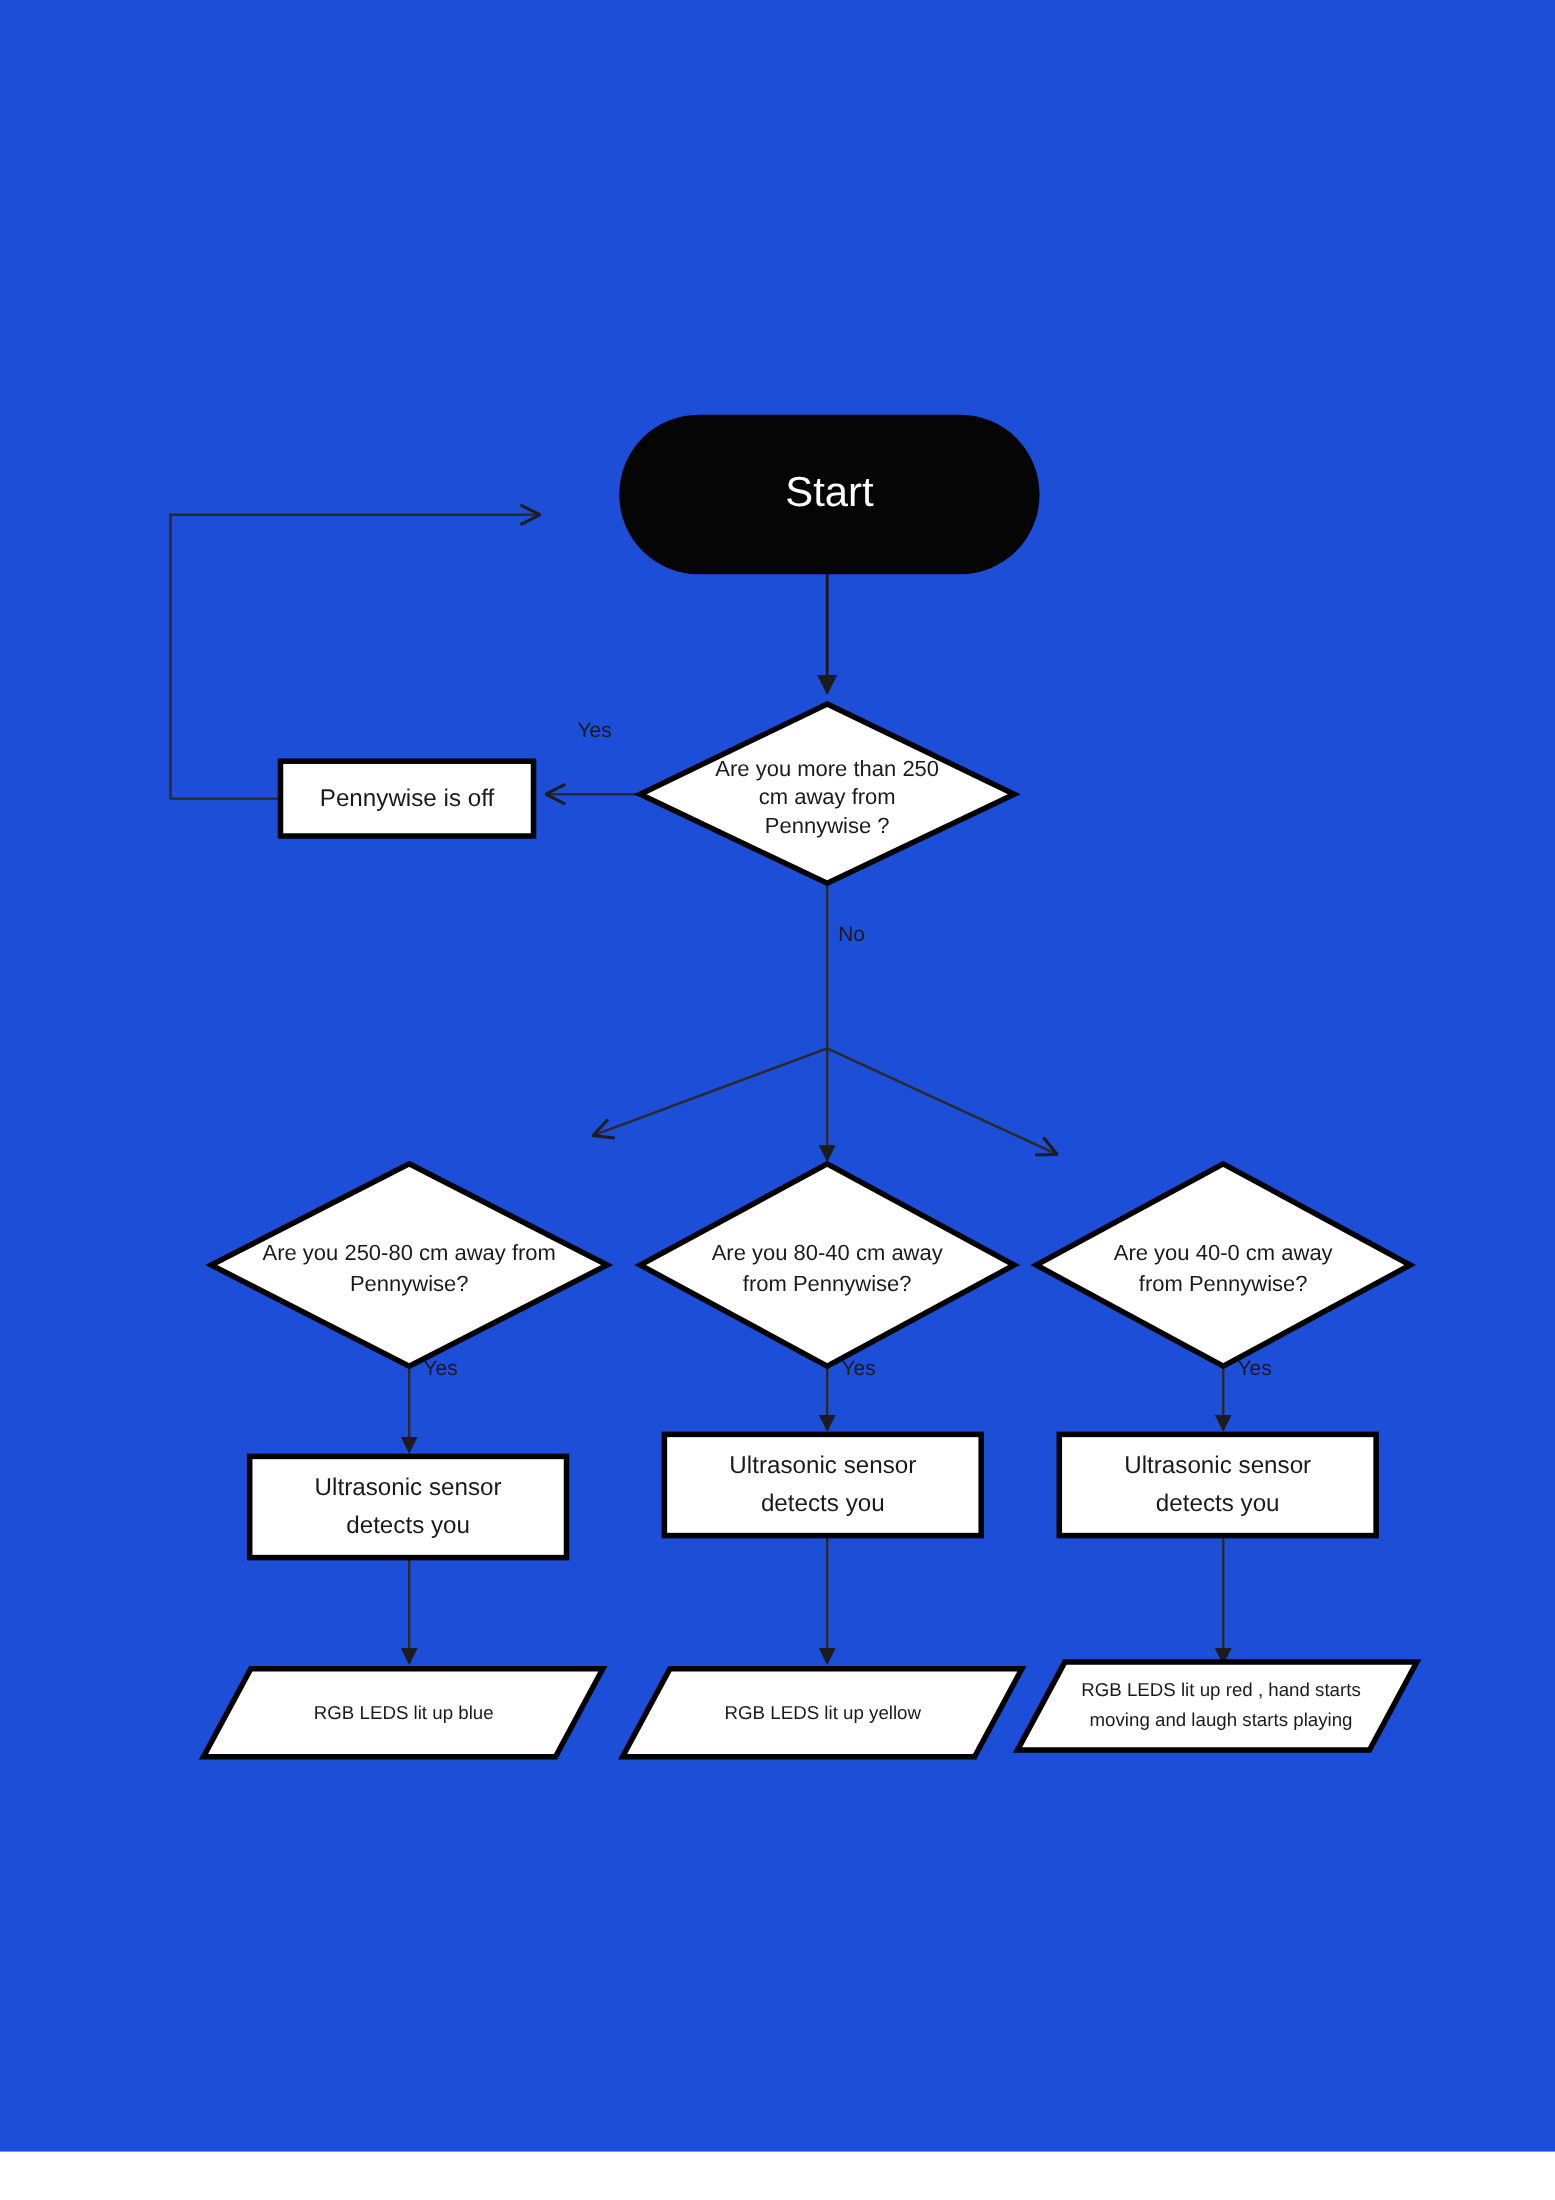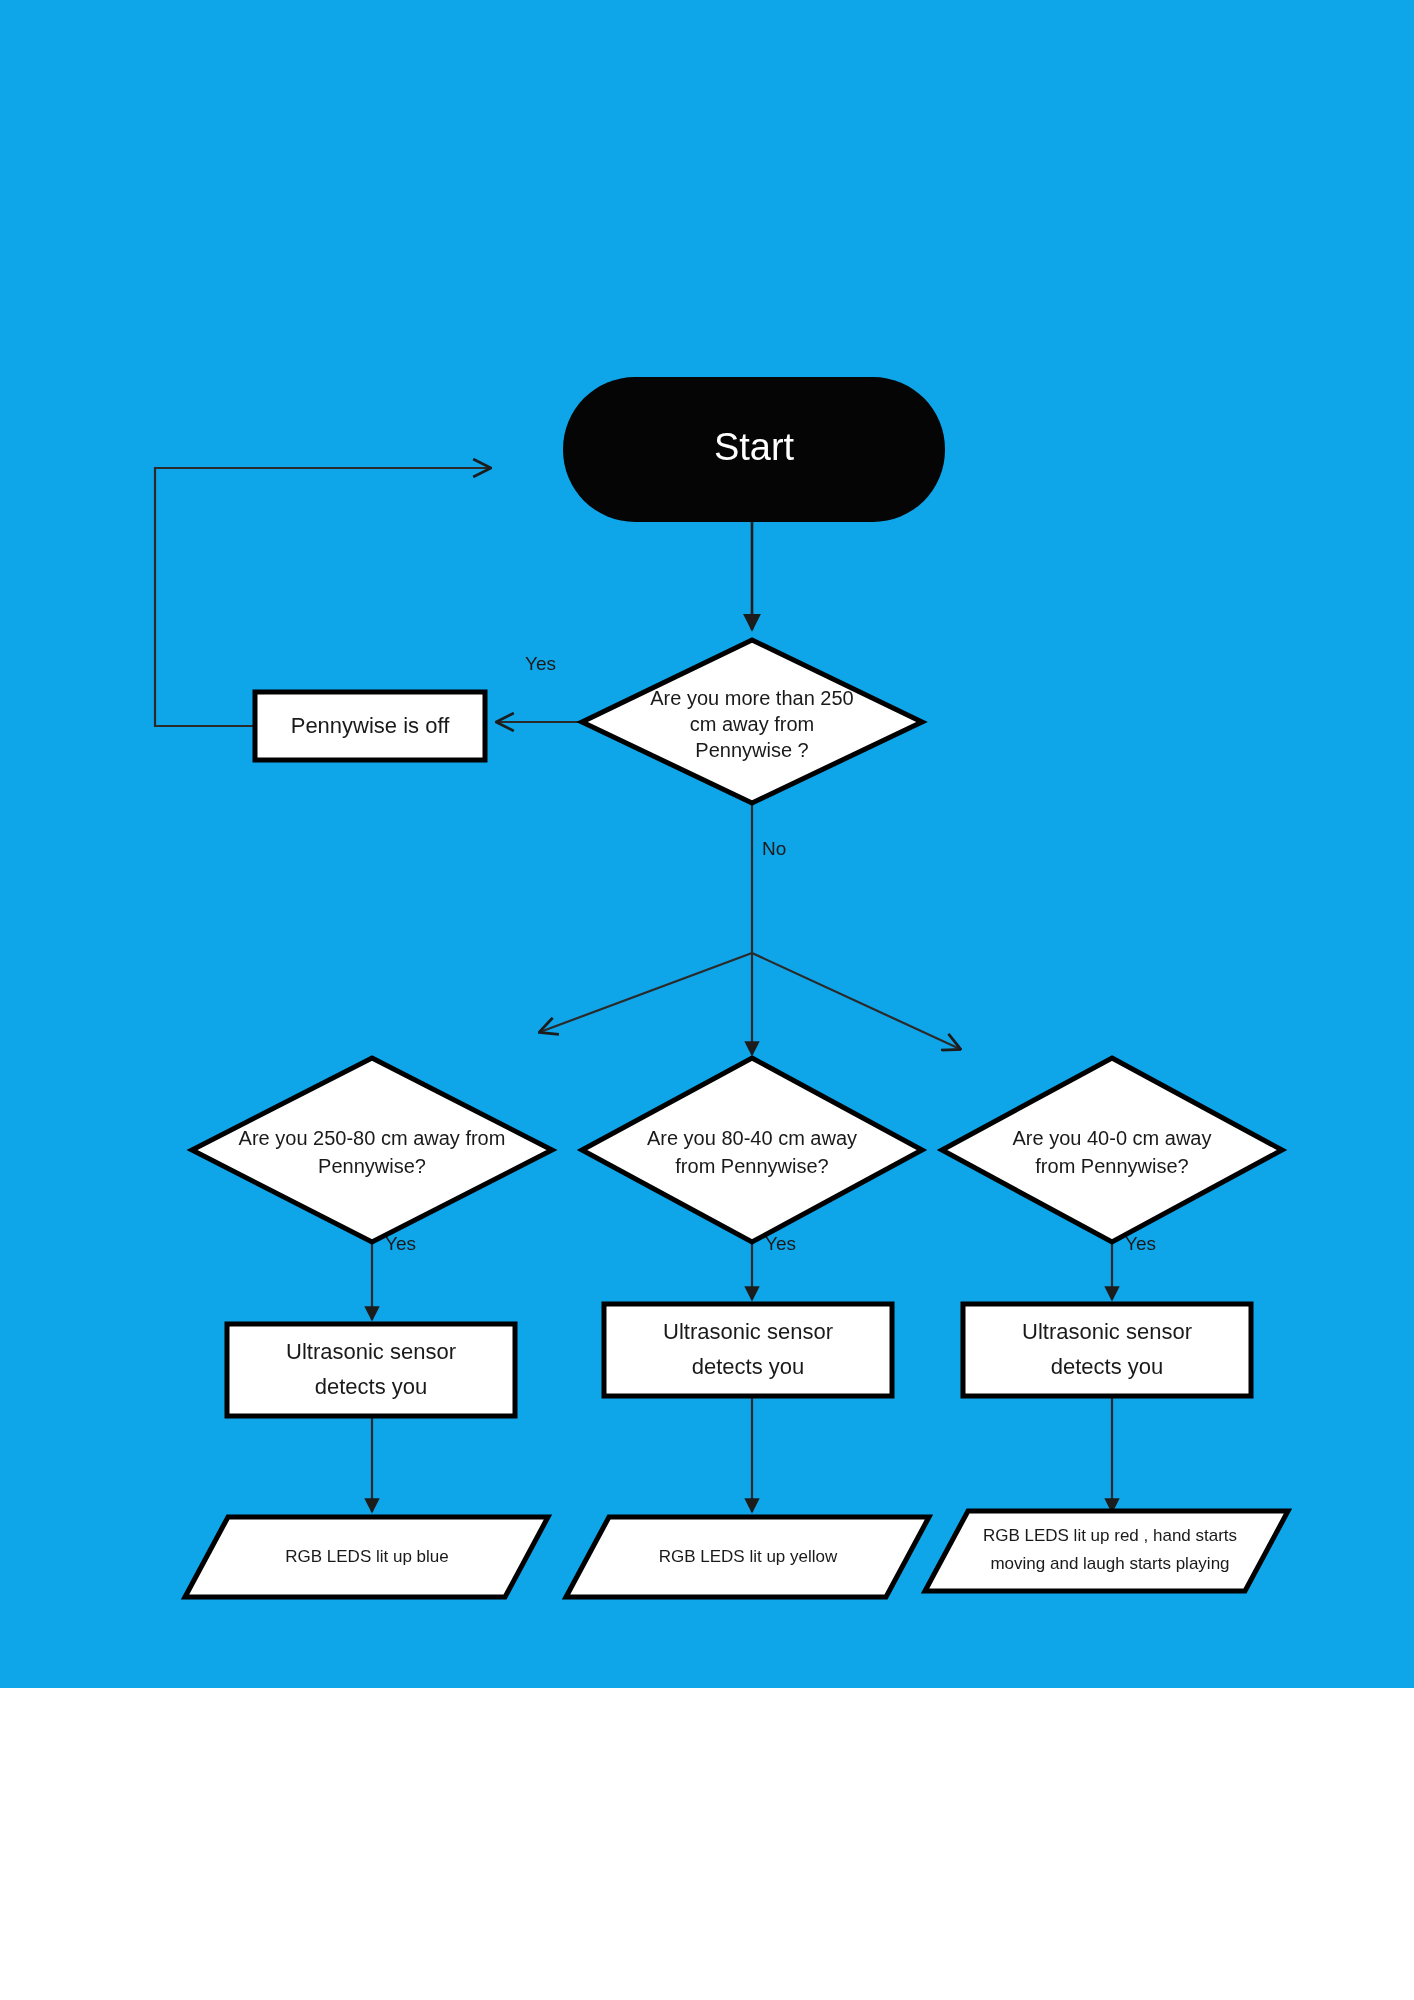--- a/index.html
+++ b/index.html
@@ -9,22 +9,22 @@
   }
   body {
     width: 1414px;
     height: 2000px;
     font-family: "Liberation Sans", sans-serif;
     overflow: hidden;
   }
   #flowchart-root {
     position: relative;
     width: 1414px;
-    height: 1688px;
-    background: #0ea5e9;
+    height: 1956px;
+    background: #1d4ed8;
   }
   svg#flow-svg {
     position: absolute;
     top: 0;
     left: 0;
     width: 1414px;
     height: 2000px;
     display: block;
   }
   .node-shape {

